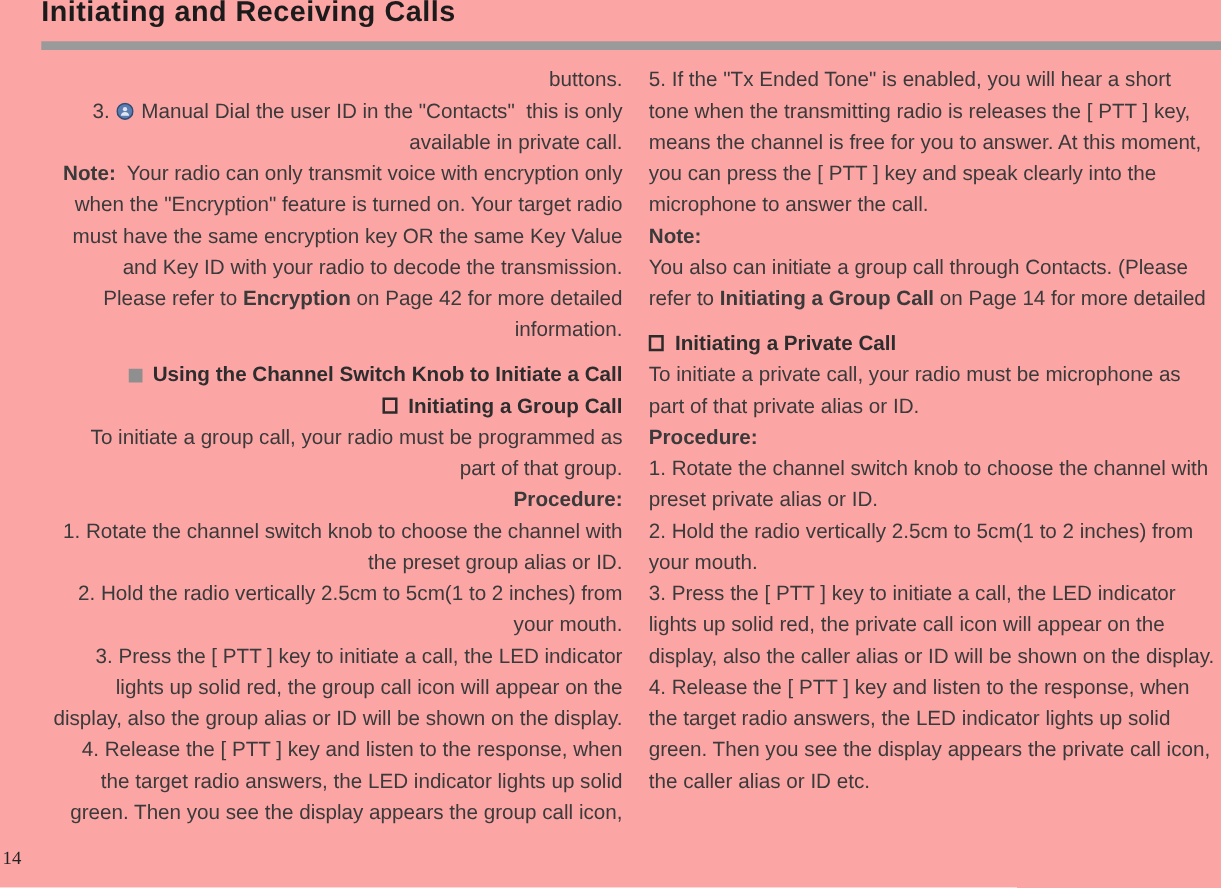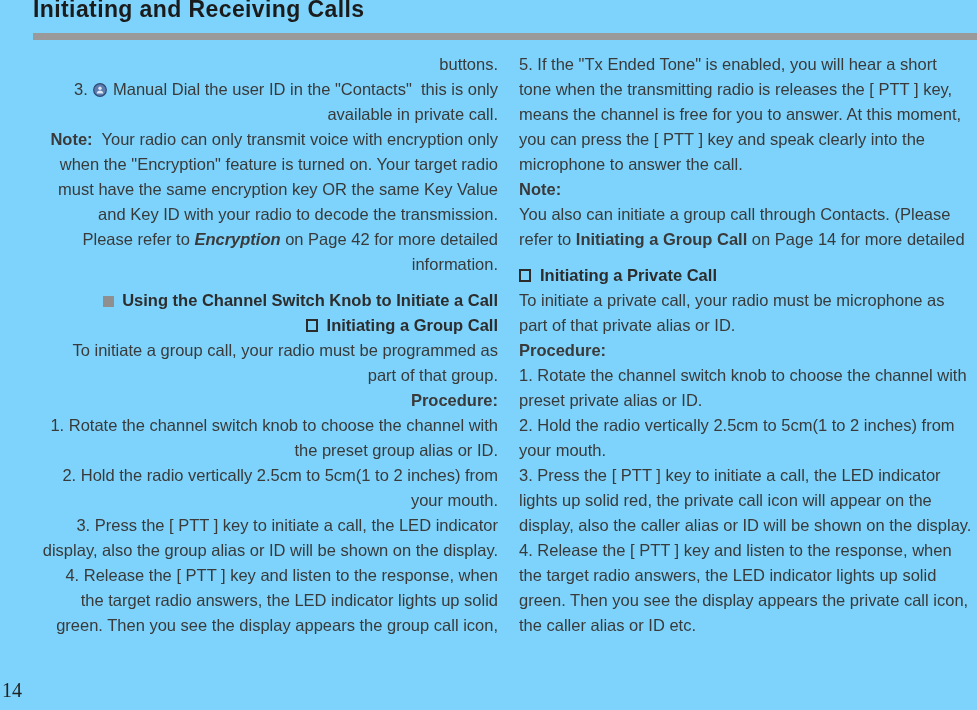--- a/index.html
+++ b/index.html
@@ -1,52 +1,52 @@
 <!DOCTYPE html>
 <html><head>
 <meta charset="utf-8">
 <style>
   html,body{margin:0;padding:0;background:#ffffff;}
   .page{
-    position:relative;width:977px;height:710px;background:#7dd3fc;overflow:hidden;
+    position:relative;width:977px;height:710px;background:#fca5a5;overflow:hidden;
     font-family:"Liberation Sans", sans-serif;
   }
   .title{
     position:absolute;left:33px;top:-4px;margin:0;
     font-size:23px;font-weight:bold;letter-spacing:0.4px;color:#1b1b1b;
     white-space:pre;
   }
   .rule{
     position:absolute;left:33px;right:0;top:33px;height:7px;background:#9a9a9a;
   }
   .col{
     position:absolute;top:52px;font-size:16.5px;line-height:25px;color:#3a3a3a;
   }
   .col-left{left:33px;width:465px;text-align:right;}
   .col-right{left:519px;width:458px;}
   .line{height:25px;white-space:pre;}
   .line.gap{margin-top:11px;}
   .line.hdr{font-weight:bold;color:#2d2d2d;}
   .b{font-weight:bold;}
-  .bi{font-weight:bold;font-style:italic;}
+  .bi{font-weight:bold;}
   .sq-filled{
     display:inline-block;width:11px;height:11px;background:#8f8f8f;
     margin-right:8px;position:relative;top:0.5px;
   }
   .sq-open{
     display:inline-block;width:12px;height:13px;border:2px solid #2b2b2b;
     box-sizing:border-box;margin-right:9px;position:relative;top:1px;
   }
   .contact-icon{
     display:inline-block;width:14px;height:14px;vertical-align:-2px;
     margin:0 1px;
   }
   .pageno{
     position:absolute;left:2px;top:679px;
-    font-family:"Liberation Serif", serif;font-size:20px;color:#232323;
+    font-family:"Liberation Serif", serif;font-size:15px;color:#232323;
   }
 </style>
 </head>
 <body>
 
 <div class="page">
   <h1 class="title">Initiating and Receiving Calls</h1>
   <div class="rule"></div>
   <div class="col col-left">
       <div class="line">buttons.</div>
@@ -65,20 +65,21 @@
       <div class="line gap hdr"><span class="sq-filled"></span>Using the Channel Switch Knob to Initiate a Call</div>
       <div class="line hdr"><span class="sq-open"></span>Initiating a Group Call</div>
       <div class="line">To initiate a group call, your radio must be programmed as</div>
       <div class="line">part of that group.</div>
       <div class="line"><span class="b">Procedure:</span></div>
       <div class="line">1. Rotate the channel switch knob to choose the channel with</div>
       <div class="line">the preset group alias or ID.</div>
       <div class="line">2. Hold the radio vertically 2.5cm to 5cm(1 to 2 inches) from</div>
       <div class="line">your mouth.</div>
       <div class="line">3. Press the [ PTT ] key to initiate a call, the LED indicator</div>
+      <div class="line">lights up solid red, the group call icon will appear on the</div>
       <div class="line">display, also the group alias or ID will be shown on the display.</div>
       <div class="line">4. Release the [ PTT ] key and listen to the response, when</div>
       <div class="line">the target radio answers, the LED indicator lights up solid</div>
       <div class="line">green. Then you see the display appears the group call icon,</div>
     </div>
   <div class="col col-right">
       <div class="line">5. If the "Tx Ended Tone" is enabled, you will hear a short</div>
       <div class="line">tone when the transmitting radio is releases the [ PTT ] key,</div>
       <div class="line">means the channel is free for you to answer. At this moment,</div>
       <div class="line">you can press the [ PTT ] key and speak clearly into the</div>

